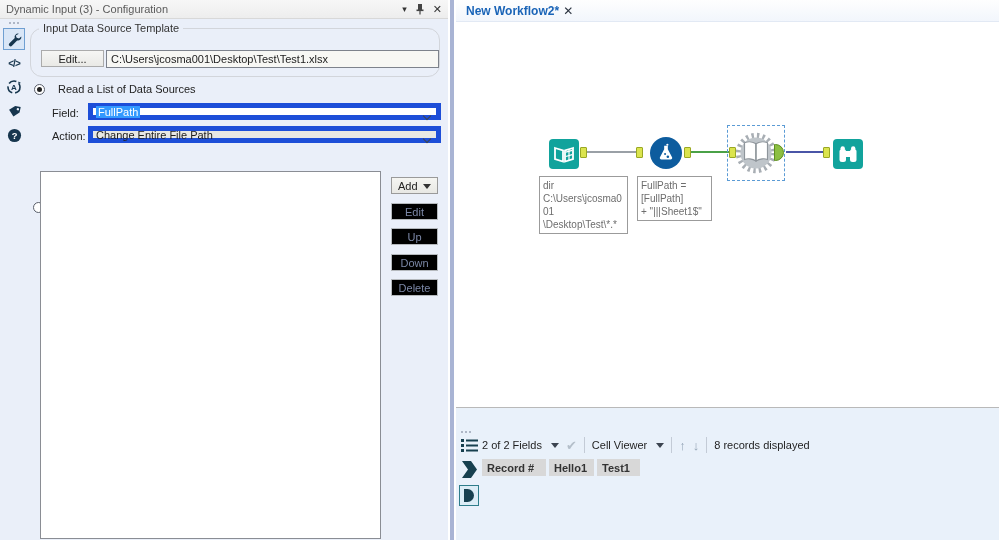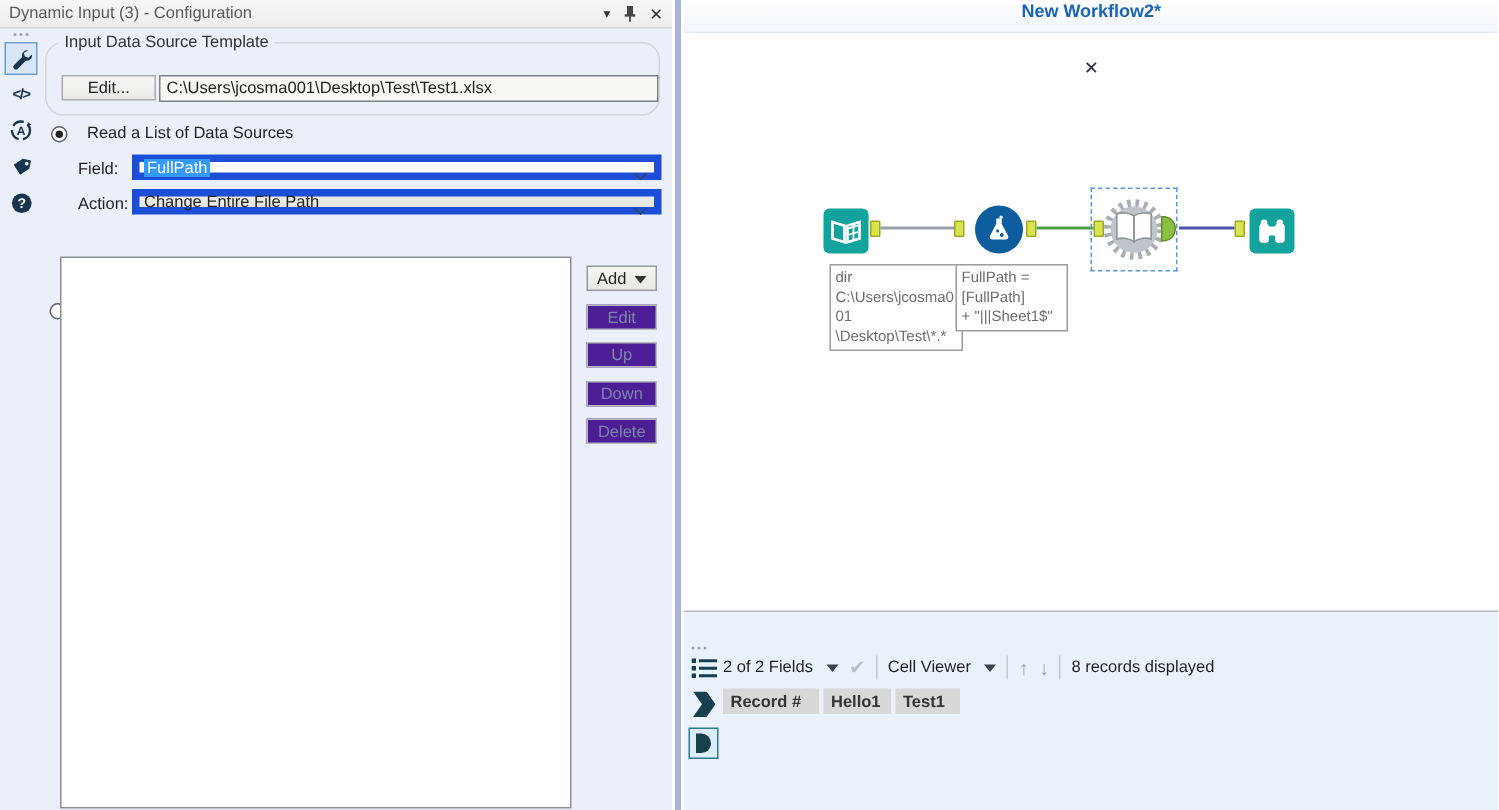--- a/index.html
+++ b/index.html
@@ -37,32 +37,32 @@
   .form-label { position:absolute; color:#222;text-align:right; }
   .combo { position:absolute; height:17px; border:5px solid #1d4ed8; background:#fff; display:flex; align-items:center; padding:0 18px 0 3px; }
   .combo.gray { background:#e8e8e4; }
   .combo .chev { position:absolute; right:5px; top:5px; width:7px; height:7px; }
   .combo .chev::before { content:""; position:absolute; left:0; top:0; width:5px; height:5px; border-right:1.4px solid #3c4450; border-bottom:1.4px solid #3c4450; transform:rotate(45deg); }
   .sel-text { background:#3399ff; color:#fff; padding:0 2px; }
 
   .listbox { position:absolute; left:40px; top:171px; width:341px; height:368px; background:#fff; border:1px solid #8a8d94; }
 
   .btn-col-btn { position:absolute; left:391px; width:47px; height:17px; display:flex; align-items:center; justify-content:center;
-                 background:#4c1d95; border:1px solid #b5b9bd; color:#7b87a6; }
+                 background:#000000; border:1px solid #b5b9bd; color:#7b87a6; }
   .btn-col-btn.enabled { background:linear-gradient(#f5f5f2,#e8e8e4); color:#222; border-color:#9a9a9a; justify-content:flex-start; padding-left:6px; }
   .add-tri { position:absolute; right:6px; top:6px; width:0; height:0; border-left:4px solid transparent; border-right:4px solid transparent; border-top:5px solid #333; }
 
   
   .v-splitter { position:absolute; left:448px; top:0; width:8px; height:540px; background:#fff; }
   .v-splitter::after { content:""; position:absolute; left:2px; top:0; width:4px; height:100%; background:#a9b4d4; }
 
   
   .canvas { position:absolute; left:456px; top:0; width:543px; height:407px; background:#fff; }
   .tabbar { position:absolute; left:0; top:0; width:100%; height:22px; background:linear-gradient(#fefefe,#f2f6fc);
-            border-bottom:1px solid #e2e9f4; display:flex; align-items:center; padding:0 10px; gap:24px;flex-direction:column; }
+            border-bottom:1px solid #e2e9f4; display:flex; align-items:center; padding:0 10px; gap:4px; }
   .tab-title { color:#1a64b7; font-weight:bold; font-size:12px; }
   .tab-close { color:#2c3440; font-size:12px; font-weight:bold; }
 
   .tool-sq { position:absolute; width:30px; height:30px; border-radius:4px; background:#11a39c; display:flex; align-items:center; justify-content:center; }
   .tool-circle { position:absolute; width:32px; height:32px; border-radius:50%; background:#0d5c9e; display:flex; align-items:center; justify-content:center; }
   .sel-box { position:absolute; border:1px dashed #5b9bd5; background:transparent; }
 
   .anchor { position:absolute; width:7px; height:11px; background:#dbe44e; border:1px solid #9aa824; border-radius:1px; }
   .anchor-d { position:absolute; width:10px; height:17px; background:#8cbf42; border:1px solid #5e8f1f; border-radius:0 9px 9px 0; }
   .wire { position:absolute; height:2px; }
@@ -238,21 +238,21 @@
     <div class="tool-sq" style="left:377px; top:139px;">
       <svg width="24" height="24" viewBox="0 0 24 24">
         <rect x="3.5" y="7" width="6.5" height="13" rx="2.5" fill="#fff"></rect>
         <rect x="14" y="7" width="6.5" height="13" rx="2.5" fill="#fff"></rect>
         <rect x="9.5" y="9" width="5" height="6" fill="#fff"></rect>
         <circle cx="6.7" cy="6.5" r="2.2" fill="#fff"></circle>
         <circle cx="17.2" cy="6.5" r="2.2" fill="#fff"></circle>
       </svg>
     </div>
 
-    <div class="annot" style="left:97px; top:176px; width:89px;">dir
+    <div class="annot" style="left:83px; top:176px; width:89px;">dir
 C:\Users\jcosma001
 \Desktop\Test\*.*</div>
     <div class="annot" style="left:181px; top:176px; width:75px;">FullPath =
 [FullPath]
 + "|||Sheet1$"</div>
   </div>
 
   <div class="results">
 
     <div class="r-strip">

